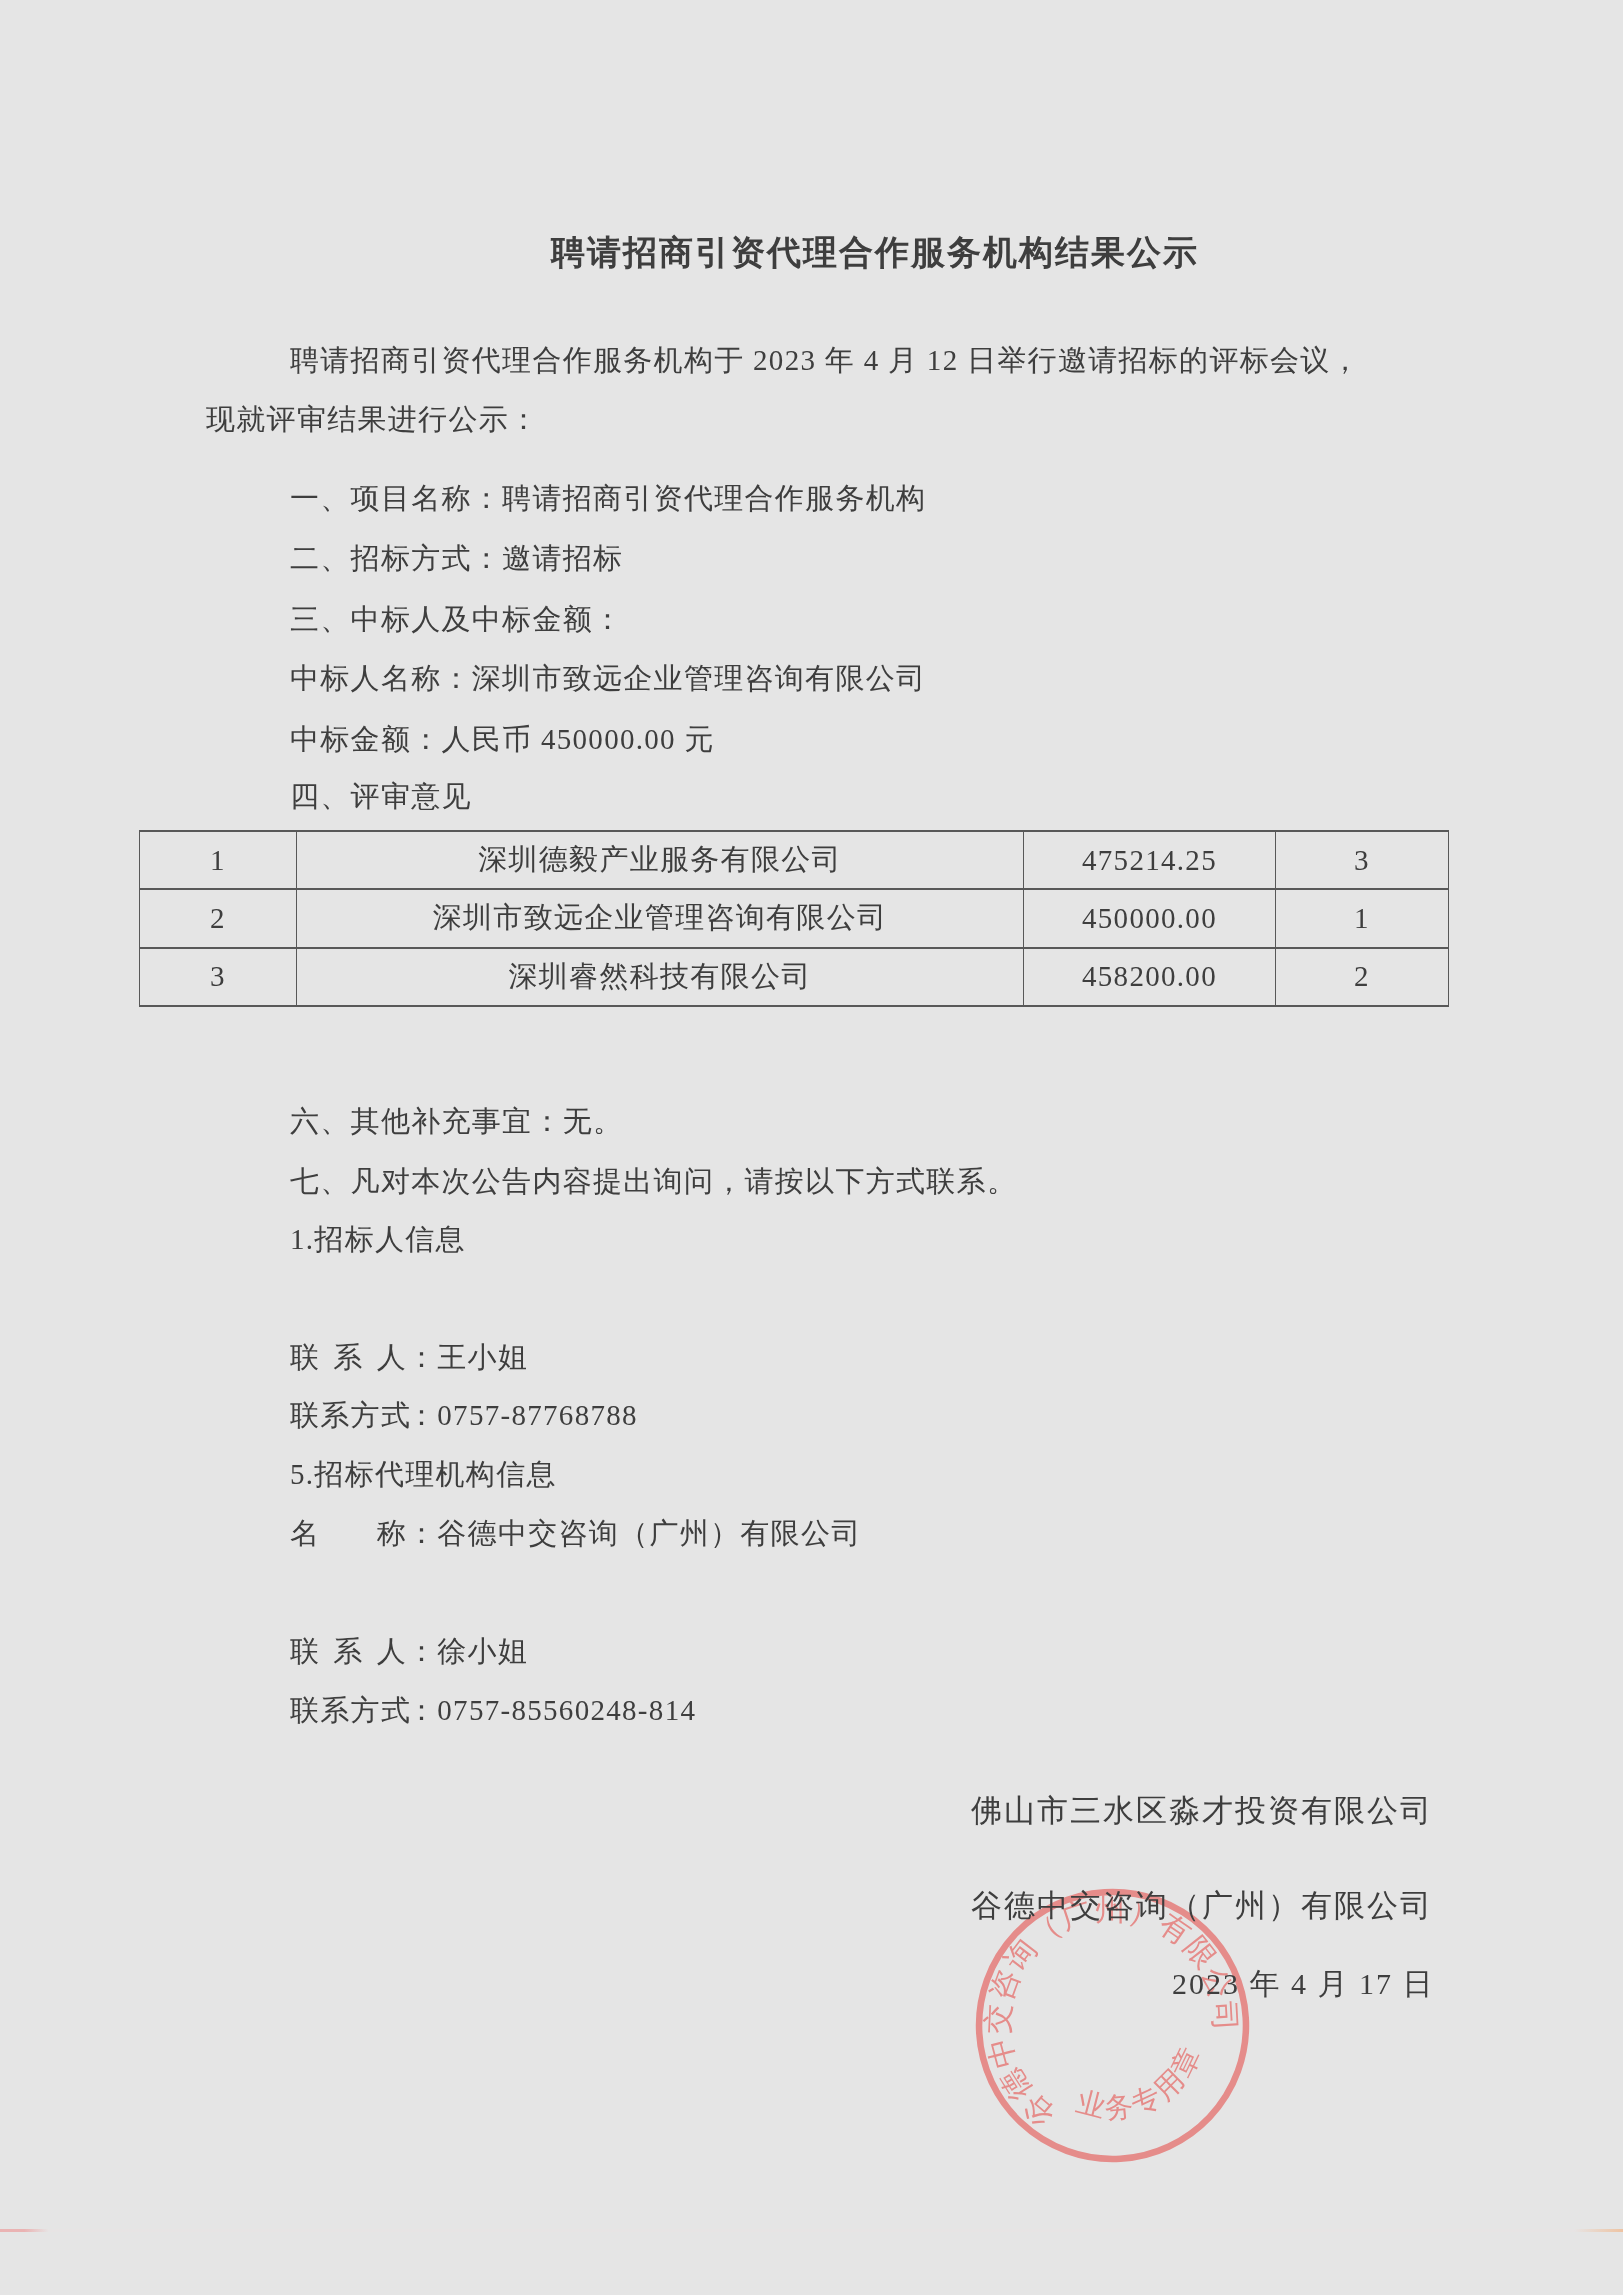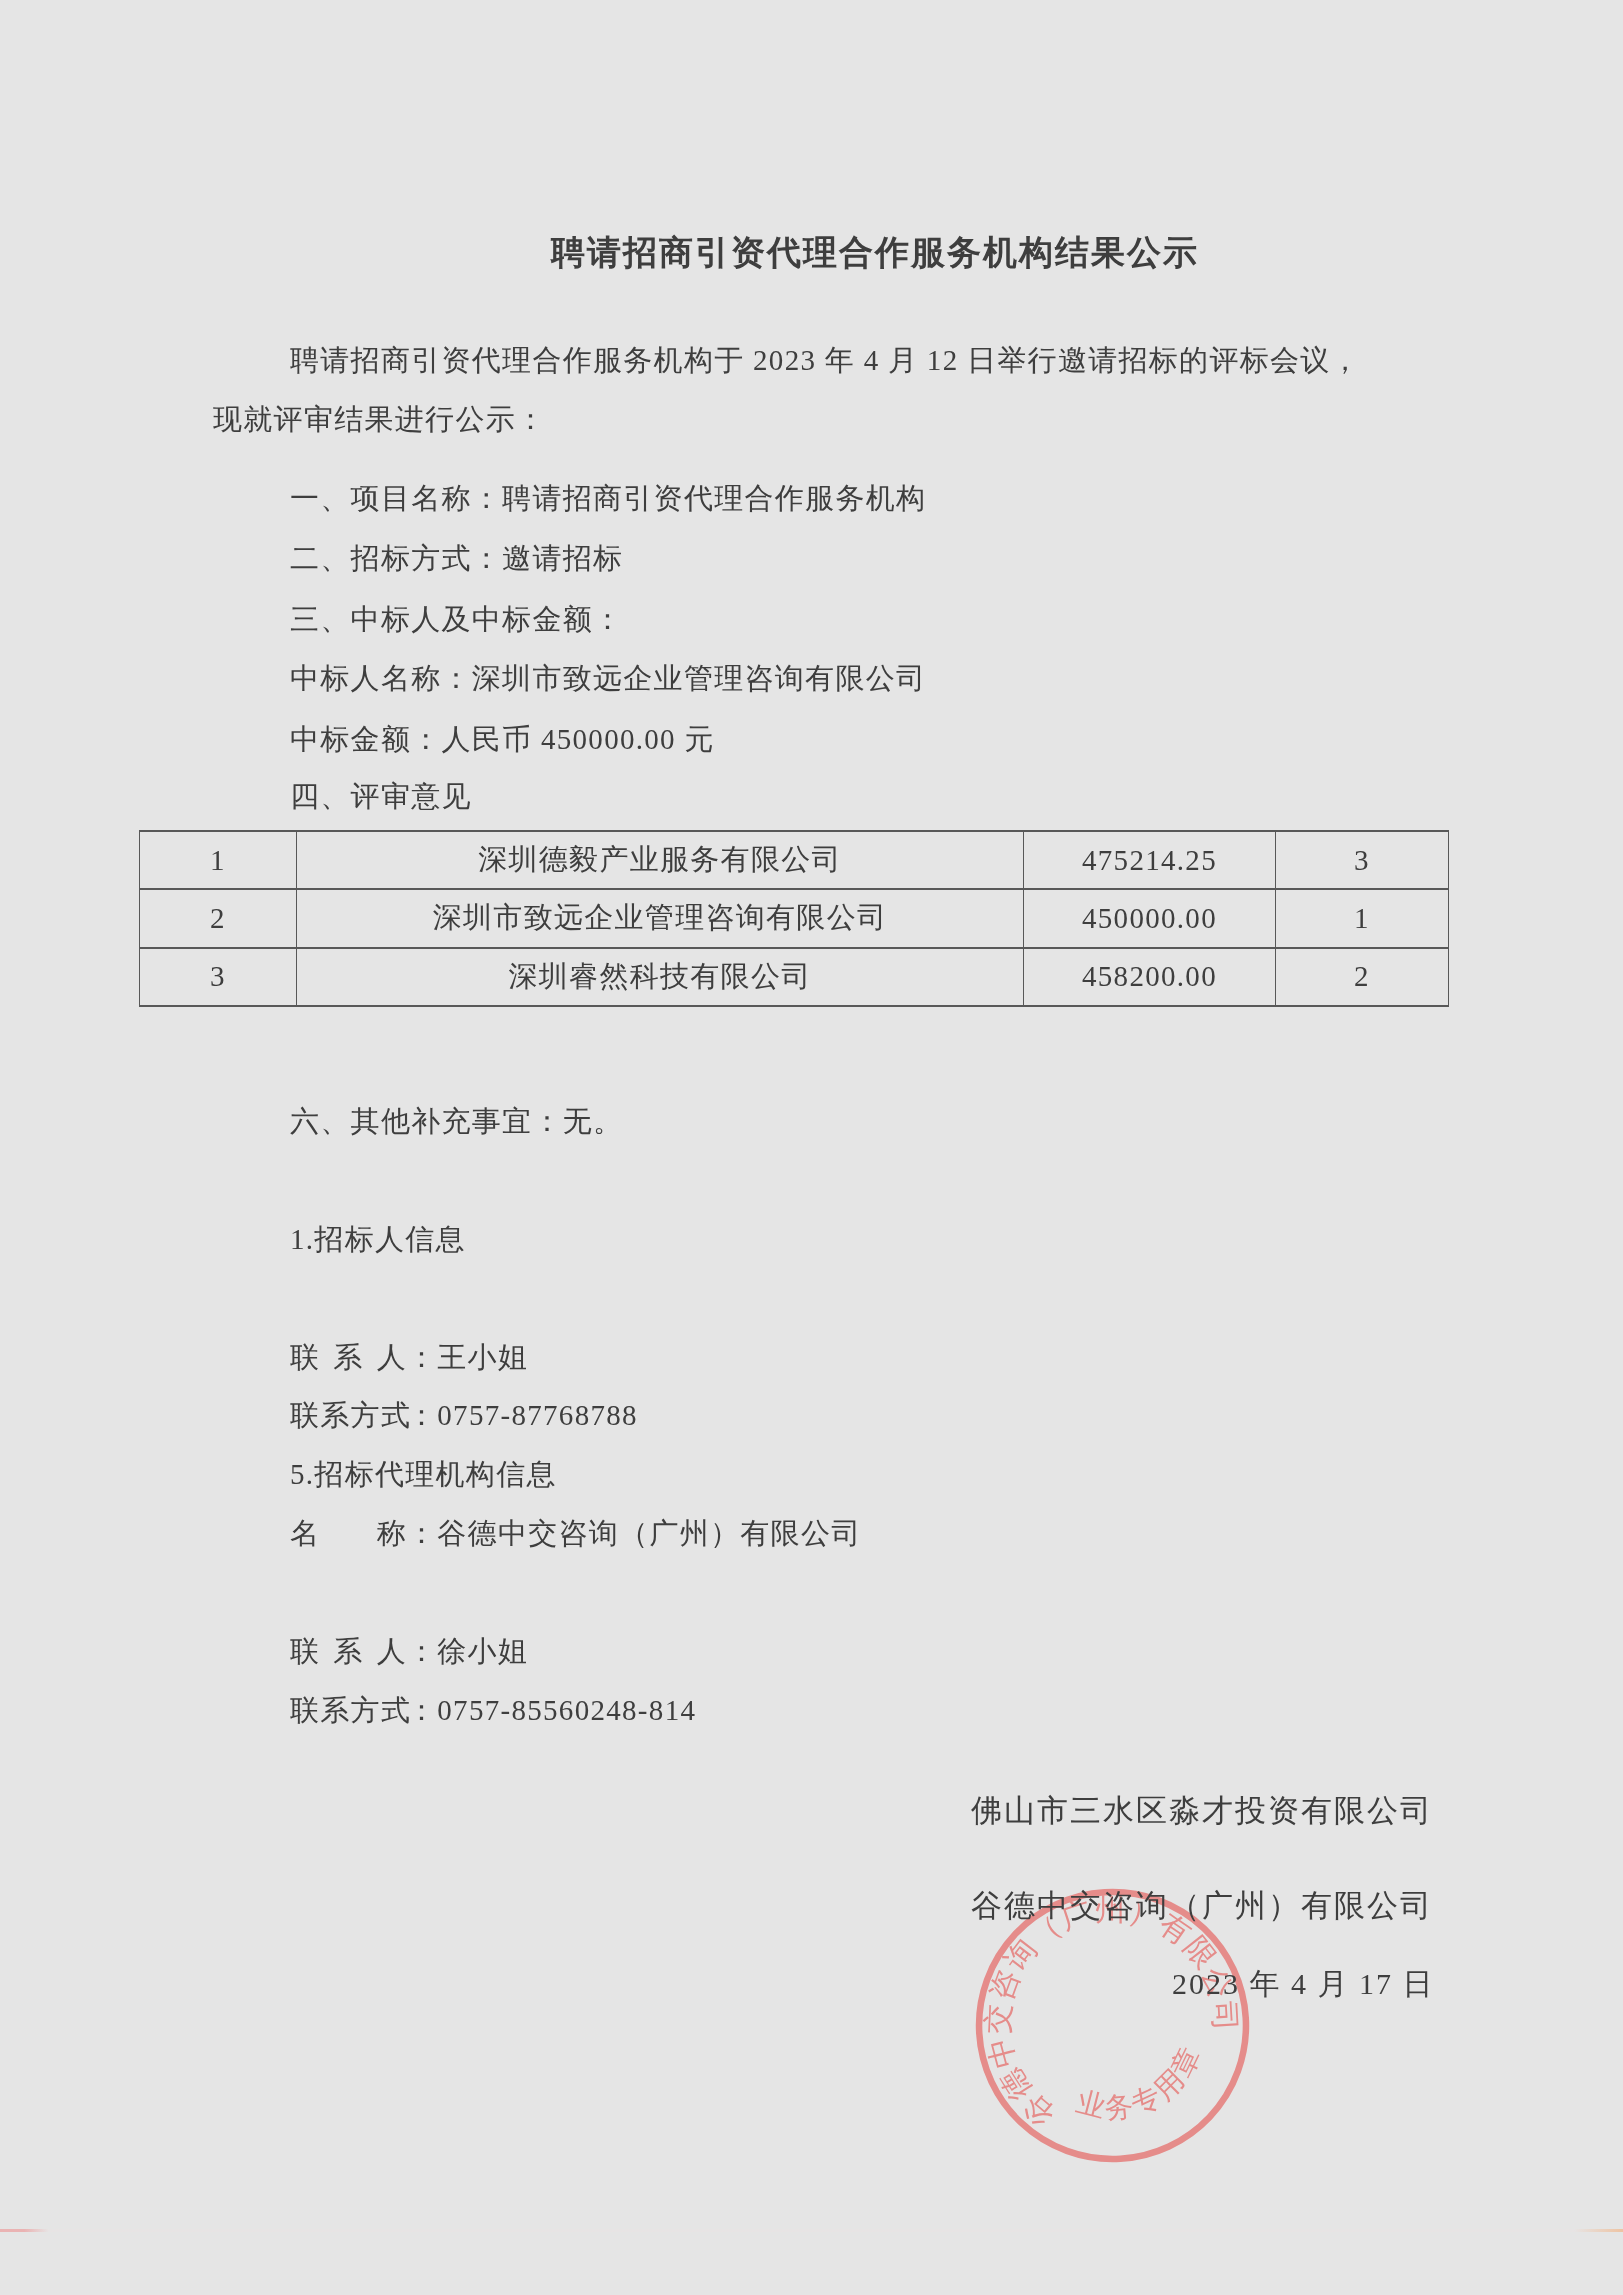--- a/index.html
+++ b/index.html
@@ -85,21 +85,21 @@
   }
 </style>
 </head>
 <body>
 
 <div class="page">
 
   <div class="title">聘请招商引资代理合作服务机构结果公示</div>
 
   <div class="line" style="top:344px;left:290px;">聘请招商引资代理合作服务机构于 2023 年 4 月 12 日举行邀请招标的评标会议，</div>
-  <div class="line" style="top:403px;left:213px;">现就评审结果进行公示：</div>
+  <div class="line" style="top:403px;left:206px;">现就评审结果进行公示：</div>
 
   <div class="line" style="top:482px;left:290px;font-family:Liberation Serif, serif;">一、项目名称：聘请招商引资代理合作服务机构</div>
   <div class="line" style="top:542px;left:290px;">二、招标方式：邀请招标</div>
   <div class="line" style="top:603px;left:290px;">三、中标人及中标金额：</div>
   <div class="line" style="top:662px;left:290px;">中标人名称：深圳市致远企业管理咨询有限公司</div>
   <div class="line" style="top:723px;left:290px;">中标金额：人民币 450000.00 元</div>
   <div class="line" style="top:780px;left:290px;">四、评审意见</div>
 
   <table class="bids">
     <colgroup>
@@ -124,20 +124,21 @@
     <tr class="data">
       <td>3</td>
       <td>深圳睿然科技有限公司</td>
       <td>458200.00</td>
       <td>2</td>
     </tr>
   </tbody>
     </table>
 
   <div class="line" style="top:1105px;left:290px;">六、其他补充事宜：无。</div>
+  <div class="line" style="top:1165px;left:290px;">七、凡对本次公告内容提出询问，请按以下方式联系。</div>
 
   <div class="line" style="top:1223px;left:290px;">1.招标人信息</div>
   <div class="line" style="top:1341px;left:290px;"><span class="lbl">联系人</span><span>：</span><span>王小姐</span></div>
   <div class="line" style="top:1399px;left:290px;"><span class="lbl">联系方式</span><span>：</span><span>0757-87768788</span></div>
 
   <div class="line" style="top:1458px;left:290px;">5.招标代理机构信息</div>
   <div class="line" style="top:1517px;left:290px;"><span class="lbl">名称</span><span>：</span><span>谷德中交咨询（广州）有限公司</span></div>
   <div class="line" style="top:1635px;left:290px;"><span class="lbl">联系人</span><span>：</span><span>徐小姐</span></div>
   <div class="line" style="top:1694px;left:290px;"><span class="lbl">联系方式</span><span>：</span><span>0757-85560248-814</span></div>
 

